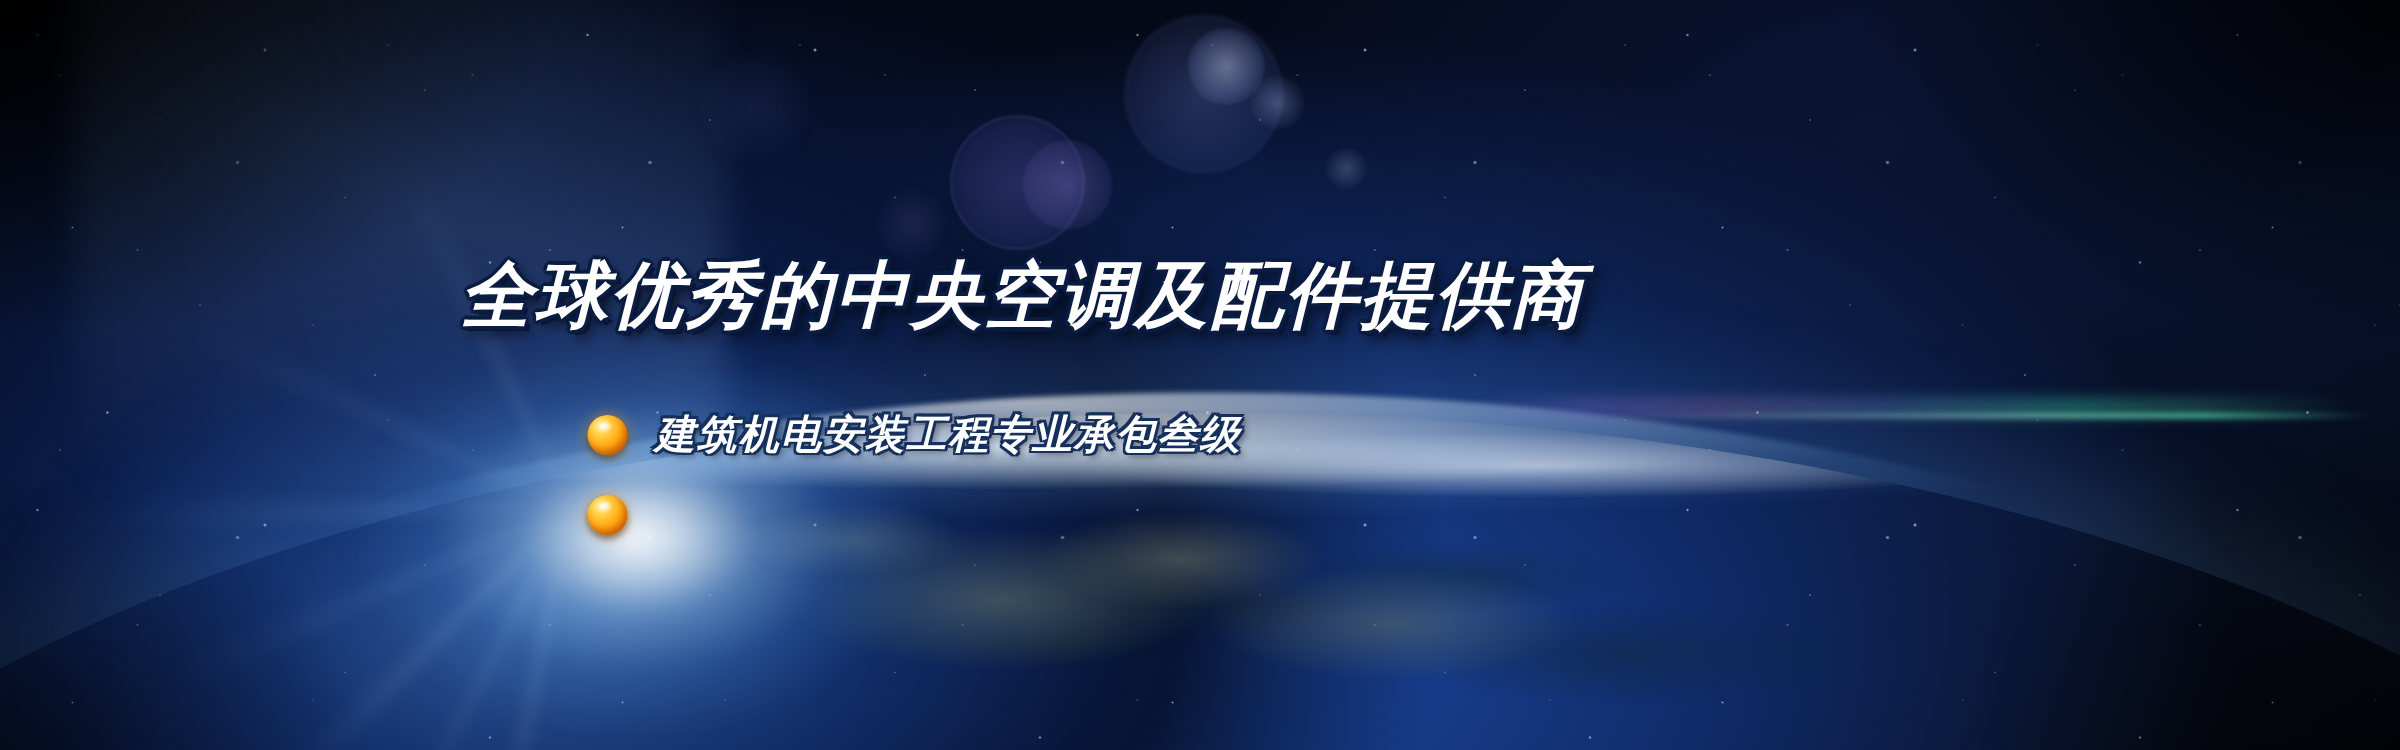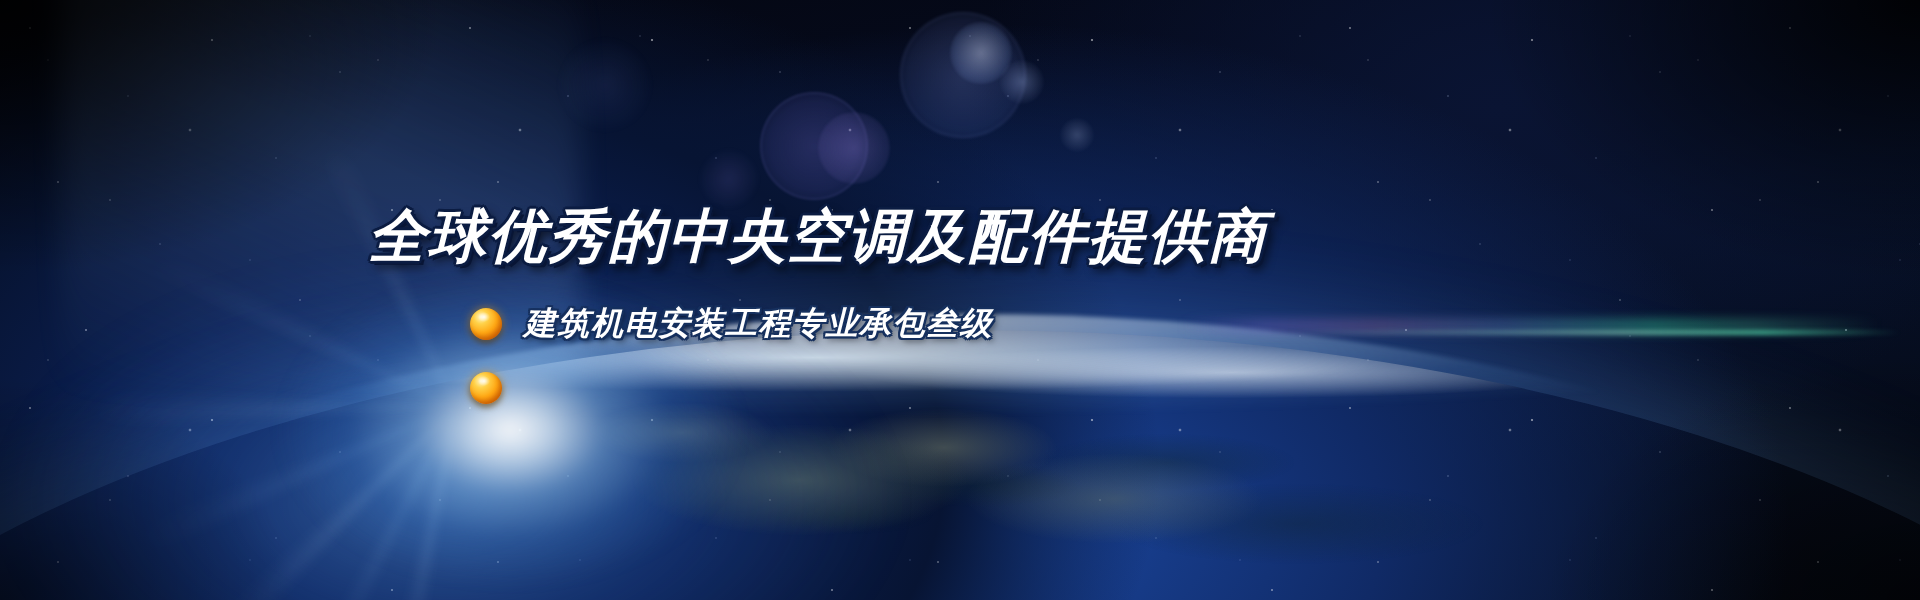--- a/index.html
+++ b/index.html
@@ -186,21 +186,21 @@
     position:absolute;left:368px;top:206px;
     font-size:58px;font-weight:bold;font-style:italic;
     letter-spacing:2px;color:#ffffff;white-space:nowrap;
     line-height:1.05;
     text-shadow:
       3px 0 0 #0b1c42, -3px 0 0 #0b1c42, 0 3px 0 #0b1c42, 0 -3px 0 #0b1c42,
       2px 2px 0 #0b1c42, -2px 2px 0 #0b1c42, 2px -2px 0 #0b1c42, -2px -2px 0 #0b1c42,
       4px 4px 0 #081535, 5px 6px 10px rgba(0,0,0,.75);
   }
 
-  #bullets{position:absolute;left:470px;top:296px;}
+  #bullets{position:absolute;left:470px;top:320px;}
   .bullet{display:flex;align-items:center;height:56px;margin-bottom:8px;}
   .dot{
     width:32px;height:32px;border-radius:50%;flex:0 0 auto;margin-right:22px;
     background:
       radial-gradient(circle at 34% 28%, #fff6c8 0%, #ffd24a 22%, #ffa713 52%, #f07d05 76%, #c85c02 100%);
     box-shadow:0 0 10px rgba(255,170,30,.55), 0 3px 6px rgba(0,0,0,.55),
                inset -2px -3px 5px rgba(150,60,0,.45);
     position:relative;
   }
   .dot::after{

